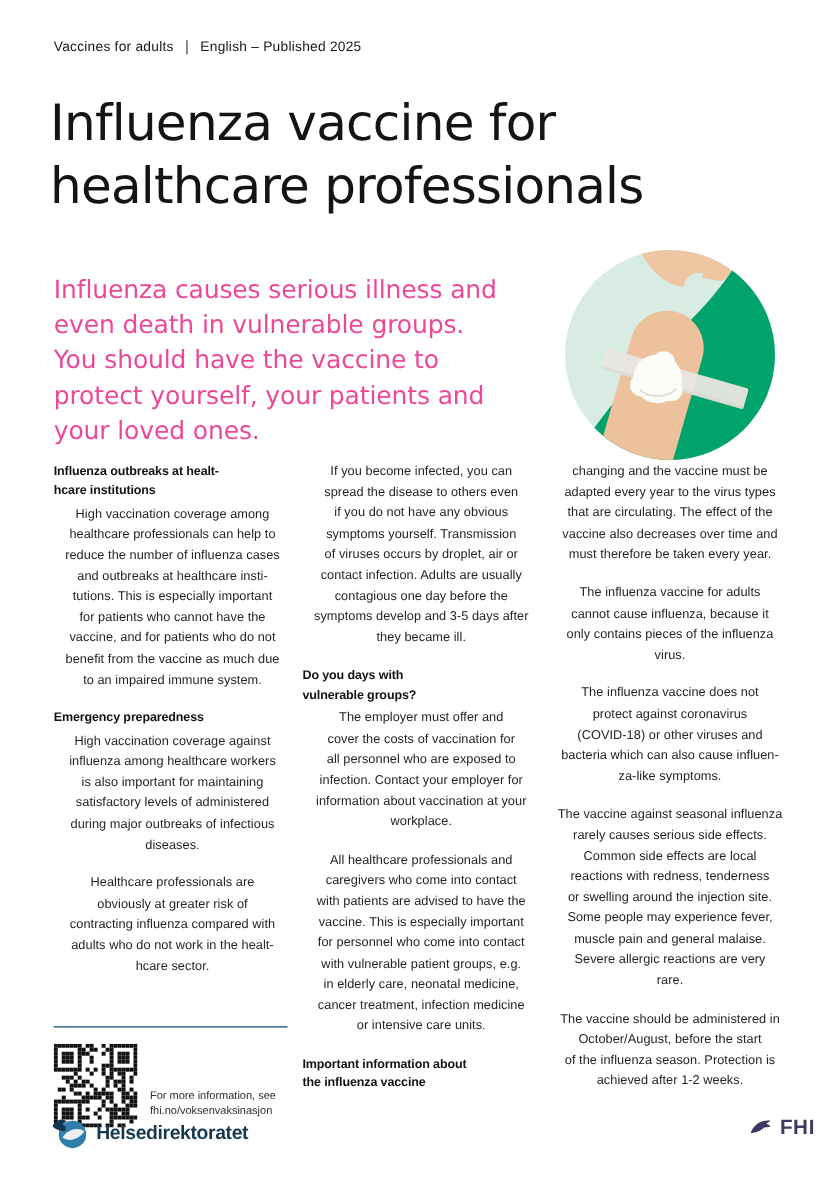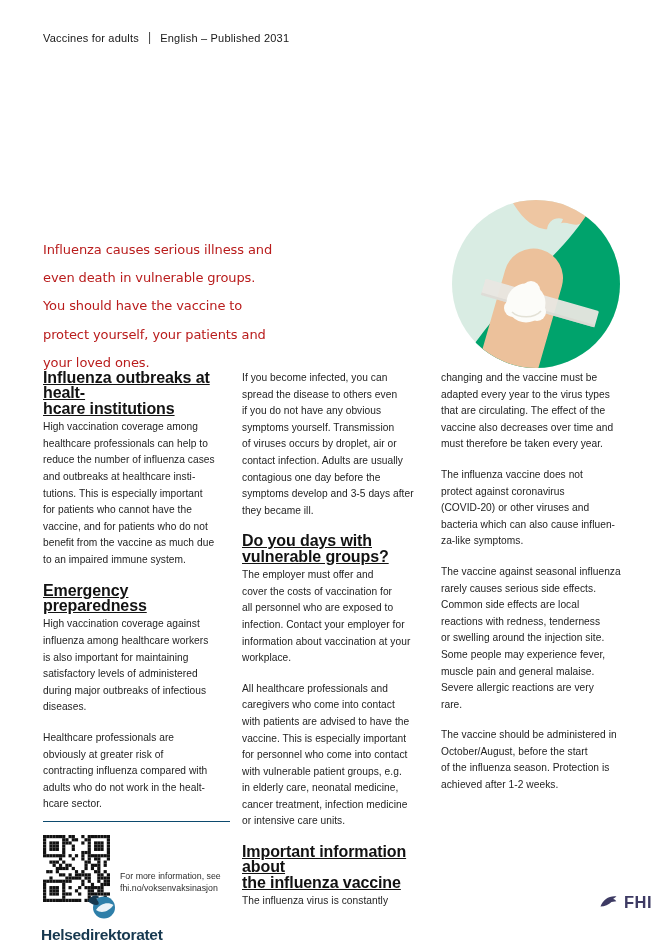--- a/index.html
+++ b/index.html
@@ -18,79 +18,83 @@
   .meta .sep{color:#444;font-size:12px;transform:translateY(-1px);}
   
   .title{
     position:absolute;top:74px;left:40px;width:600px;
     font-family:"DejaVu Sans",sans-serif;
     font-size:40px;line-height:50px;letter-spacing:-.6px;
     font-weight:500;color:#141414;
   }
   
   .intro{
-    position:absolute;top:236px;left:43px;width:370px;
+    position:absolute;top:217px;left:43px;width:370px;
     font-family:"DejaVu Sans",sans-serif;
-    font-size:13px;line-height:28.2px;letter-spacing:-.1px;
-    color:#b91c1c;white-space:pre-line;font-weight:500;
+    font-size:20px;line-height:28.2px;letter-spacing:-.1px;
+    color:#ec4899;white-space:pre-line;font-weight:500;
   }
   
   .illu{position:absolute;left:452px;top:200px;width:168px;height:168px;}
   
   .columns{
     position:absolute;top:370px;left:43px;width:588px;
     display:flex;gap:9px;
   }
   .text-col{width:190px;flex:0 0 190px;}
   .col-heading{
     font-family:"Liberation Sans",sans-serif;
-    font-weight:bold;font-size:16px;line-height:15.4px;letter-spacing:-.1px;
-    margin:0 0 3px 0;white-space:pre-line;color:#121212;text-decoration:underline;
+    font-weight:bold;font-size:10px;line-height:15.4px;letter-spacing:-.1px;
+    margin:0 0 3px 0;white-space:pre-line;color:#121212;
   }
   .col-para{
     font-size:10.2px;line-height:16.6px;letter-spacing:.05px;
-    margin:0 0 14px 0;white-space:pre-line;color:#232323;
+    margin:0 0 14px 0;white-space:pre-line;color:#232323;text-align:center;
   }
   
   .qr-section{
     position:absolute;left:43px;top:821px;width:187px;
     border-top:1px solid #0c4a6e;padding-top:13px;
     display:flex;align-items:flex-end;gap:10px;
   }
   .qr-caption{
     font-size:8.8px;line-height:12px;color:#2e2e2e;
     white-space:pre-line;padding-bottom:8px;
   }
   
   .footer-left{
     position:absolute;left:41px;top:893px;
-    display:flex;align-items:center;gap:6px;flex-direction:column;
+    display:flex;align-items:center;gap:6px;
   }
   .footer-left .wordmark{
     font-weight:bold;font-size:15.5px;letter-spacing:-.3px;color:#16384f;
   }
   .footer-right{
     position:absolute;right:42px;top:893px;
     display:flex;align-items:flex-start;gap:4px;
   }
   .footer-right .wordmark{
     font-weight:bold;font-size:16.5px;letter-spacing:.5px;color:#3d3a63;
   }
 </style>
 </head>
 <body>
 
 <div class="page">
 
   <div class="meta">
     <span>Vaccines for adults</span>
     <span class="sep">|</span>
-    <span>English – Published 2031</span>
-  </div>
-
+    <span>English – Published 2025</span>
+  </div>
+
+  <div class="title">
+    <div>Influenza vaccine for</div>
+    <div>healthcare professionals</div>
+  </div>
 
   <div class="intro">Influenza causes serious illness and
 even death in vulnerable groups.
 You should have the vaccine to
 protect yourself, your patients and
 your loved ones.</div>
 
   <svg class="illu" viewBox="0 0 168 168">
     <defs>
       <clipPath id="circ">
@@ -173,31 +177,34 @@
 caregivers who come into contact
 with patients are advised to have the
 vaccine. This is especially important
 for personnel who come into contact
 with vulnerable patient groups, e.g.
 in elderly care, neonatal medicine,
 cancer treatment, infection medicine
 or intensive care units.</div>
         <div class="col-heading">Important information about
 the influenza vaccine</div>
-        <div class="col-para">The influenza virus is constantly</div>
       </div>
     <div class="text-col">
         <div class="col-para">changing and the vaccine must be
 adapted every year to the virus types
 that are circulating. The effect of the
 vaccine also decreases over time and
 must therefore be taken every year.</div>
+        <div class="col-para">The influenza vaccine for adults
+cannot cause influenza, because it
+only contains pieces of the influenza
+virus.</div>
         <div class="col-para">The influenza vaccine does not
 protect against coronavirus
-(COVID-20) or other viruses and
+(COVID-18) or other viruses and
 bacteria which can also cause influen-
 za-like symptoms.</div>
         <div class="col-para">The vaccine against seasonal influenza
 rarely causes serious side effects.
 Common side effects are local
 reactions with redness, tenderness
 or swelling around the injection site.
 Some people may experience fever,
 muscle pain and general malaise.
 Severe allergic reactions are very

